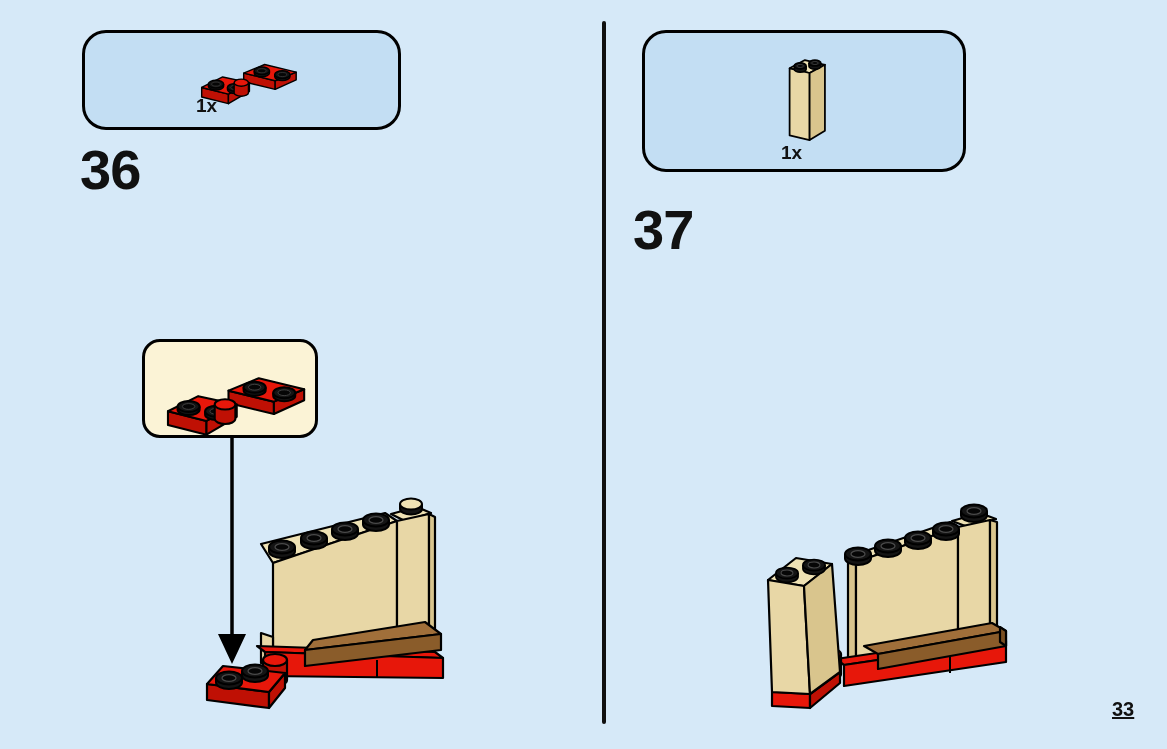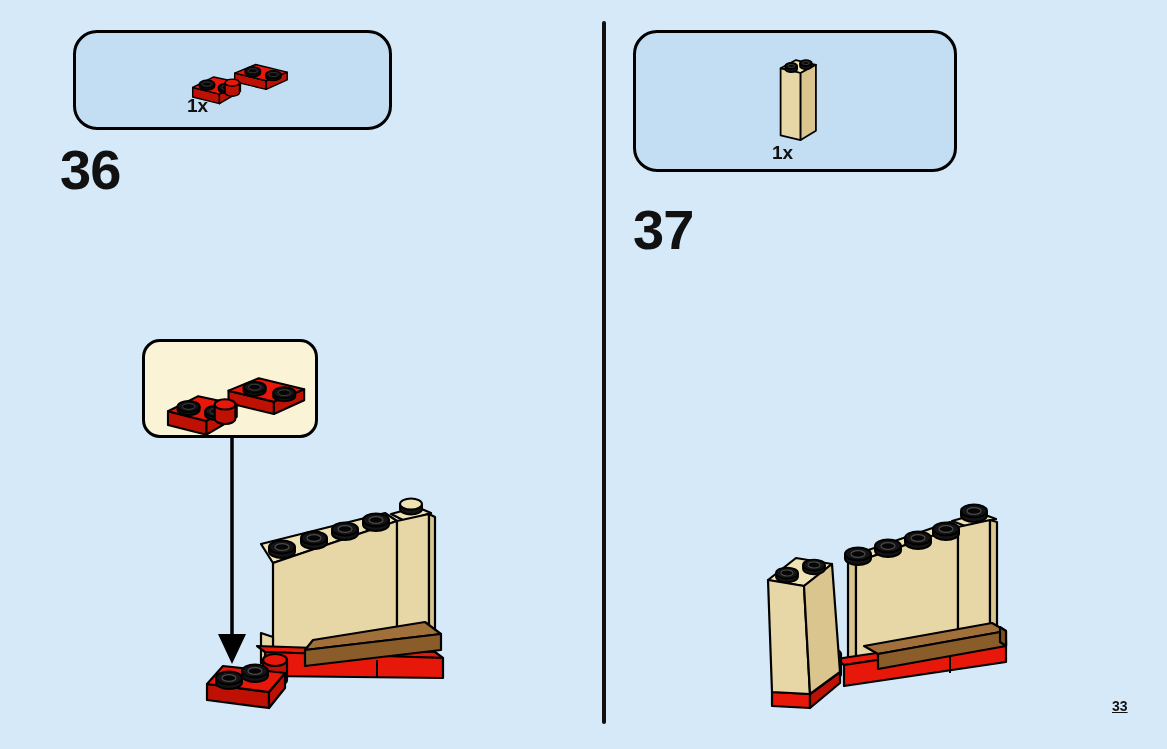--- a/index.html
+++ b/index.html
@@ -1,26 +1,26 @@
 <!DOCTYPE html>
 <html style="--bg: #d6e9f8; --panel_blue: #c3def3; --callout_cream: #fbf3d6; --outline: #000000; --red: #e7170a; --red_dark: #bf1004; --tan_top: #efe2b4; --tan_front: #e8d7a6; --tan_side: #d9c58d; --brown_top: #a06f3a; --brown_front: #8a5c2a; --brown_dark: #7a4f22; --stud_black: #141414; --text: #111111;"><head>
 <meta charset="utf-8">
 <style>
   html,body{margin:0;padding:0;}
   body{font-family:"Liberation Sans", sans-serif;}
   .page{position:relative;width:1167px;height:749px;background:var(--bg,#d6e9f8);overflow:hidden;}
   .parts-box{position:absolute;box-sizing:border-box;background:var(--panel_blue,#c3def3);
-             border:3px solid var(--outline,#000);border-radius:24px;}
+             border:3px solid var(--outline,#000);border-radius:24px;margin-left:9px;}
   .callout{position:absolute;box-sizing:border-box;background:var(--callout_cream,#fbf3d6);
            border:3px solid var(--outline,#000);border-radius:18px;}
   .abs{position:absolute;}
   .step-number{position:absolute;font-weight:700;font-size:56px;letter-spacing:-1px;
                color:var(--text,#111);line-height:1;}
   .count{position:absolute;font-weight:600;font-size:19px;color:var(--text,#111);line-height:1;}
-  .page-number{position:absolute;font-weight:600;font-size:14px;color:var(--text,#111);line-height:1;text-decoration:underline;}
+  .page-number{position:absolute;font-weight:600;font-size:20px;color:var(--text,#111);line-height:1;text-decoration:underline;}
   .divider{position:absolute;background:#101010;border-radius:2px;}
   svg{display:block;overflow:visible;}
   .lnH{stroke:var(--outline,#000);stroke-width:3;stroke-linejoin:round;}
   .lnS{stroke:var(--outline,#000);stroke-width:2;stroke-linejoin:round;}
   .lnA{stroke:var(--outline,#000);stroke-width:2.2;stroke-linejoin:round;}
   .ring{fill:#060606;stroke:#4a4a4a;stroke-width:1.2;}
   .seam{stroke:var(--outline,#000);stroke-width:2;}
   .f-red{fill:var(--red,#e7170a);}   .f-redd{fill:var(--red_dark,#bf1004);}
   .f-tant{fill:var(--tan_top,#efe2b4);} .f-tanf{fill:var(--tan_front,#e8d7a6);} .f-tans{fill:var(--tan_side,#d9c58d);}
   .f-brownt{fill:var(--brown_top,#a06f3a);} .f-brownf{fill:var(--brown_front,#8a5c2a);} .f-brownd{fill:var(--brown_dark,#7a4f22);}
@@ -84,21 +84,21 @@
 
   <section>
 
     <div class="parts-box" style="left:73px;top:30px;width:319px;height:100px;">
       <svg class="abs" style="left:110px;top:18px;" width="105" height="60" viewBox="0 0 220 125">
         <use href="#hinge"></use>
       </svg>
       <span class="count" style="left:111px;top:63px;">1x</span>
     </div>
 
-    <div class="step-number" style="left:60px;top:142px;">36</div>
+    <div class="step-number" style="left:80px;top:142px;">36</div>
 
     <div class="callout" style="left:142px;top:339px;width:176px;height:99px;">
       <svg class="abs" style="left:13px;top:17px;" width="152" height="86" viewBox="0 0 220 125">
         <use href="#hinge"></use>
       </svg>
     </div>
 
     <svg class="abs" style="left:212px;top:436px;" width="40" height="236" viewBox="0 0 40 236">
       <line x1="20" y1="2" x2="20" y2="200" stroke="#000" stroke-width="3.5"></line>
       <polygon points="6,198 34,198 20,228" fill="#000"></polygon>

